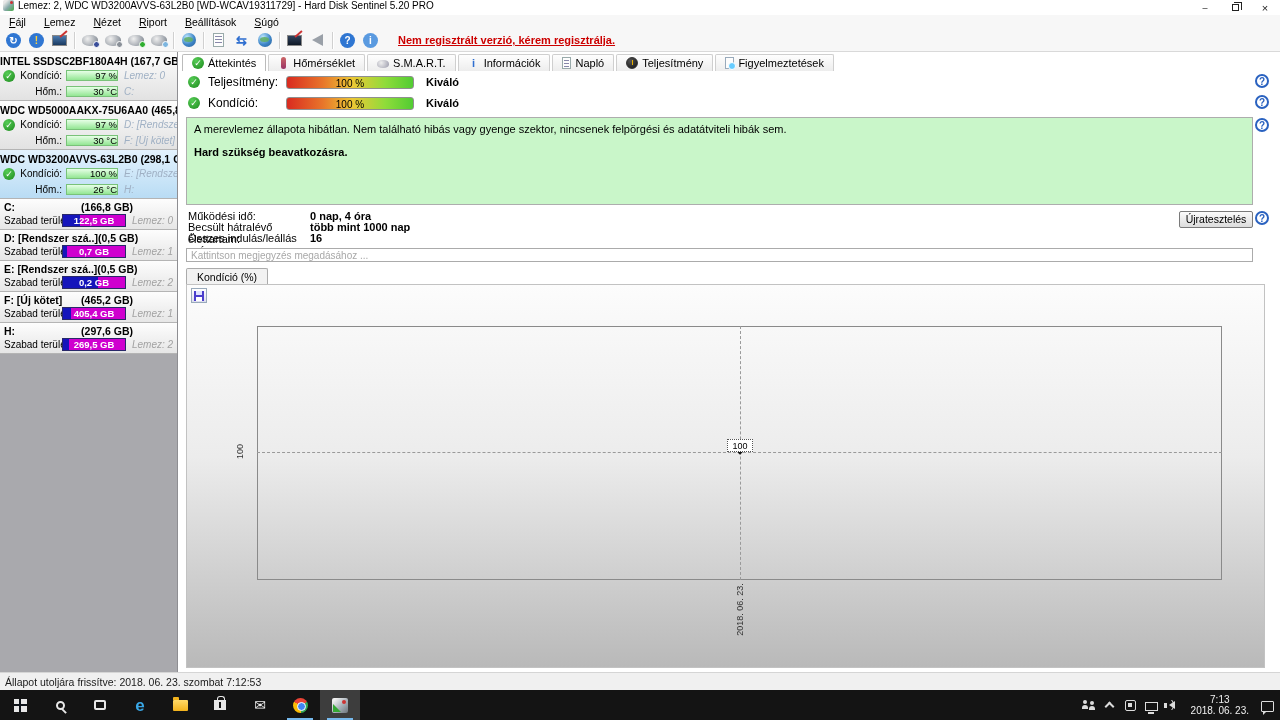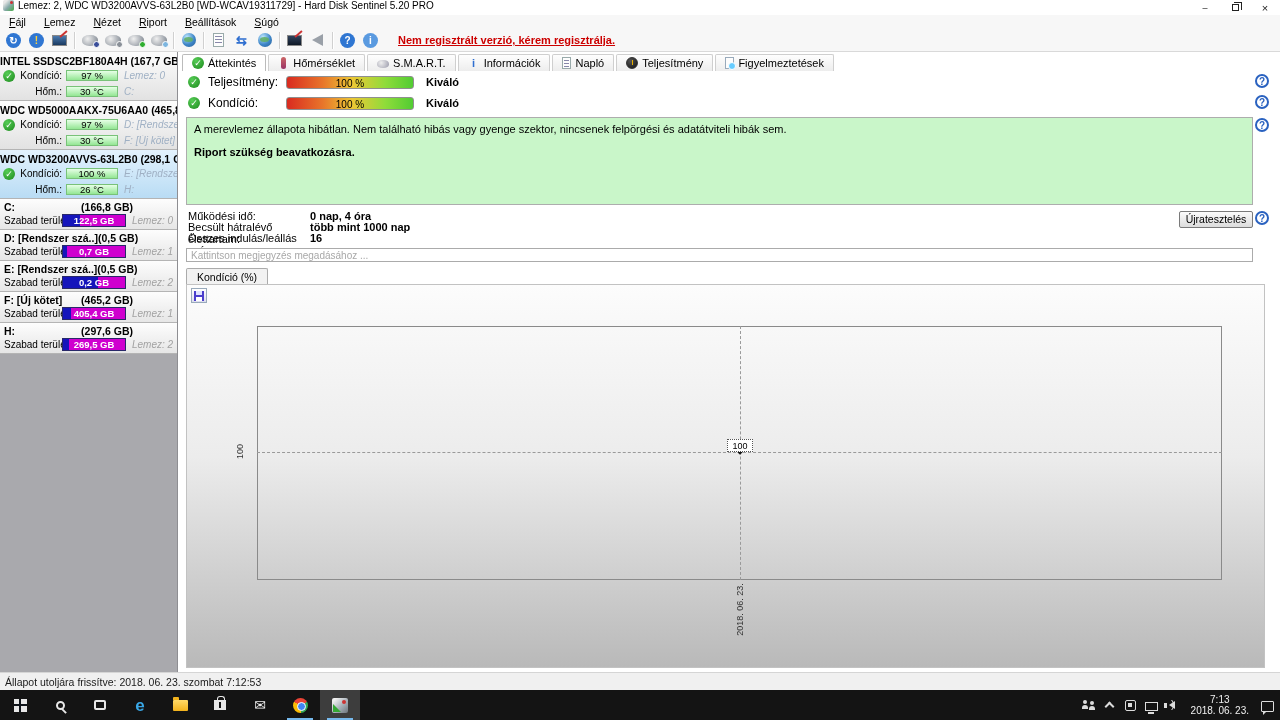--- a/index.html
+++ b/index.html
@@ -45,21 +45,21 @@
   .sidebar{width:178px;background:#a9a9ad;border-right:1px solid #8e8e92;overflow:hidden;flex:none}
   .disk-item{height:49px;background:linear-gradient(#fdfdfd,#e2e2e2);border-bottom:1px solid #b4b4b4;overflow:hidden}
   .disk-item.selected{background:linear-gradient(#e3f2fd,#b9dcf4)}
   .disk-header{font-weight:bold;font-size:10.5px;text-align:center;padding-top:3px;white-space:nowrap;overflow:hidden}
   .disk-header .dsize{font-weight:bold}
   .disk-header .dtag{font-weight:normal;font-style:italic;color:#9fb0c4;margin-left:3px}
   .disk-row{display:flex;align-items:center;height:15px;margin-top:1px;padding-left:3px;white-space:nowrap}
   .chk{width:12px;height:12px;border-radius:50%;background:radial-gradient(circle at 35% 30%,#55cc55,#1d8a1d);color:#fff;font-size:9px;line-height:12px;text-align:center;flex:none}
   .chk-space{width:12px;flex:none}
   .disk-row-label{width:46px;text-align:right;font-size:10px;margin-left:1px;flex:none}
-  .mini-bar{width:52px;height:11px;margin-left:4px;border:1px solid #79c279;background:linear-gradient(#e6ffe6,#93e693);font-size:9.5px;line-height:10px;text-align:center;flex:none}
+  .mini-bar{width:52px;height:11px;margin-left:4px;border:1px solid #79c279;background:linear-gradient(#e6ffe6,#93e693);font-size:9.5px;line-height:10px;text-align:right;flex:none}
   .disk-row-right{margin-left:6px;font-size:10px;font-style:italic;color:#9fb0c4;overflow:hidden}
 
   .part-item{height:31px;background:linear-gradient(#fdfdfd,#e6e6e6);border-bottom:1px solid #b4b4b4;overflow:hidden}
   .part-header{display:flex;padding:2px 6px 0 4px;font-weight:bold;font-size:10.5px;white-space:nowrap}
   .part-size{margin-left:auto;padding-right:38px}
   .part-row{display:flex;align-items:center;margin-top:1px;padding-left:4px;white-space:nowrap}
   .part-free-label{font-size:10px;width:58px;flex:none}
   .part-bar{width:64px;height:13px;border:1px solid #282868;background:#cf00cf;position:relative;flex:none}
   .part-bar .used{position:absolute;left:0;top:0;bottom:0;background:#1515bb}
   .part-bar .pb-txt{position:absolute;inset:0;color:#fff;font-weight:bold;font-size:9.5px;line-height:12px;text-align:center}
@@ -411,21 +411,21 @@
       <div class="hrow" style="top:44px">
         <span class="chk">✓</span>
         <span class="hrow-label">Kondíció:</span>
         <span class="grad-bar">100 %</span>
         <span class="rating">Kiváló</span>
       </div>
       <span class="help" style="top:43px;right:11px">?</span>
 
       <div class="green-box">
         <div>A merevlemez állapota hibátlan. Nem található hibás vagy gyenge szektor, nincsenek felpörgési és adatátviteli hibák sem.</div>
-        <div class="action">Riport szükség beavatkozásra.</div>
+        <div class="action">Hard szükség beavatkozásra.</div>
       </div>
       <span class="help" style="top:66px;right:11px">?</span>
 
       <div id="inforows">
           <div class="inforow" style="top: 158px;">
             <span class="il">Működési idő:</span>
             <span class="iv">0 nap, 4 óra</span>
           </div>
           <div class="inforow" style="top: 169px;">
             <span class="il">Becsült hátralévő élettartam:</span>

